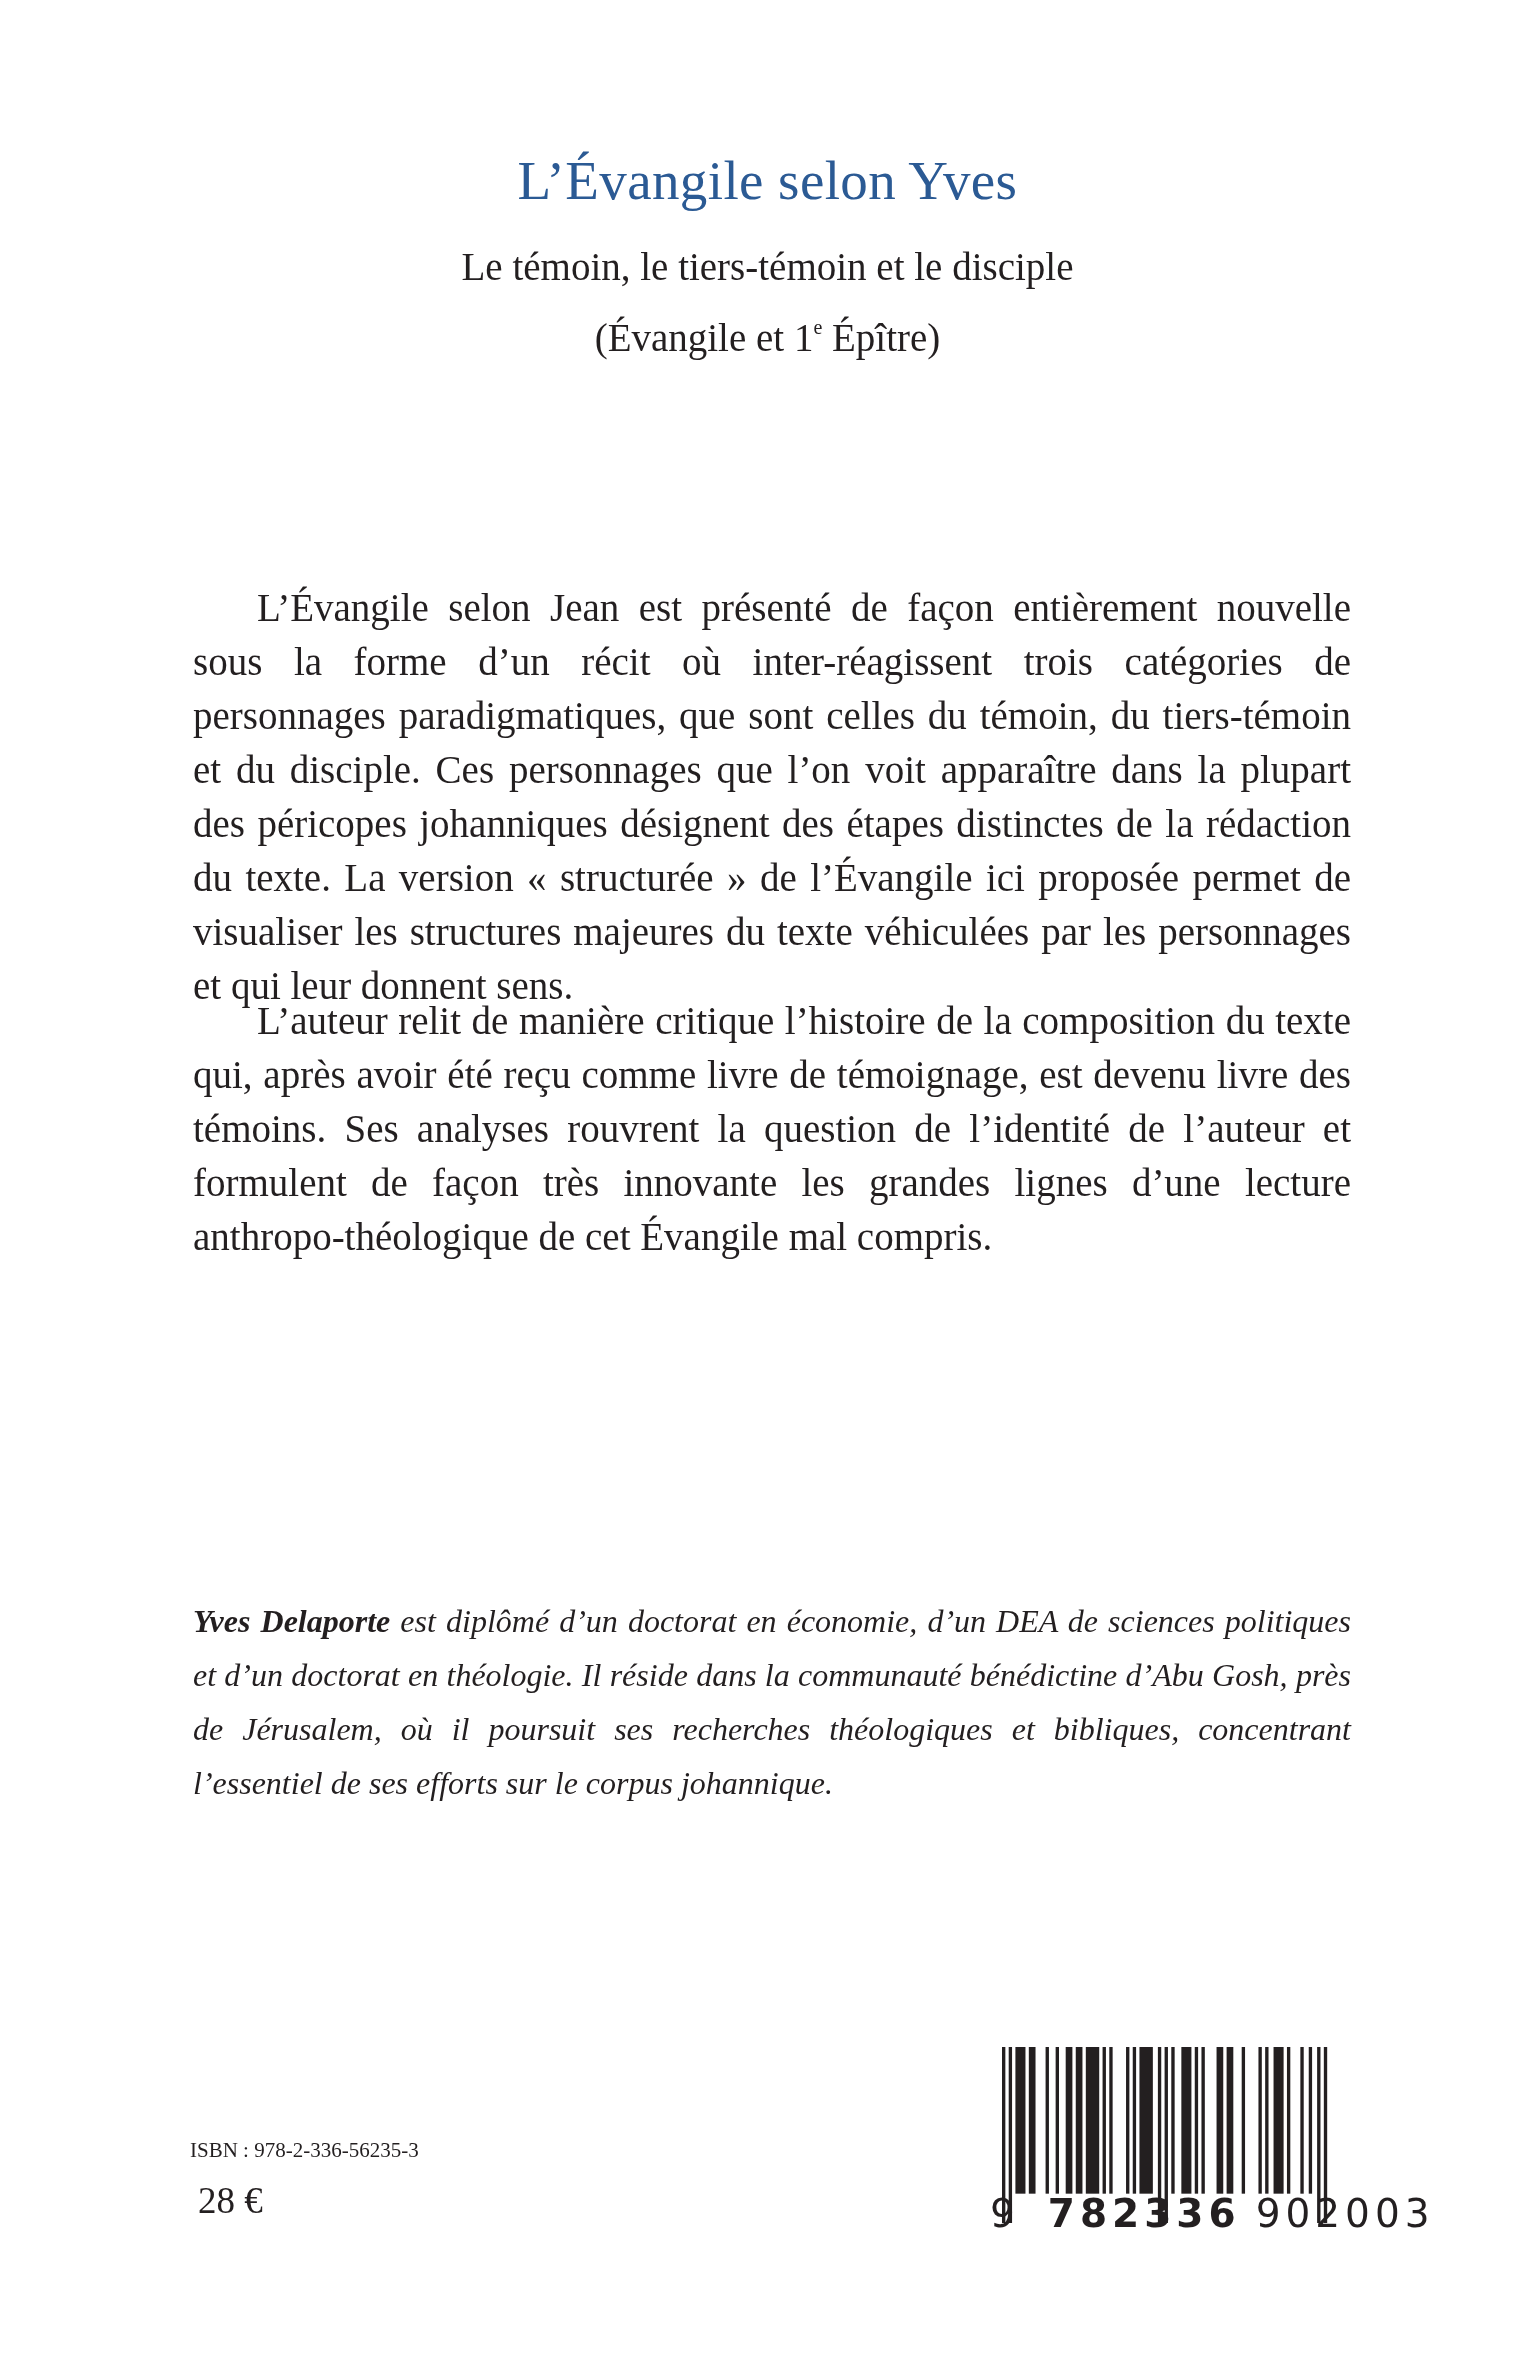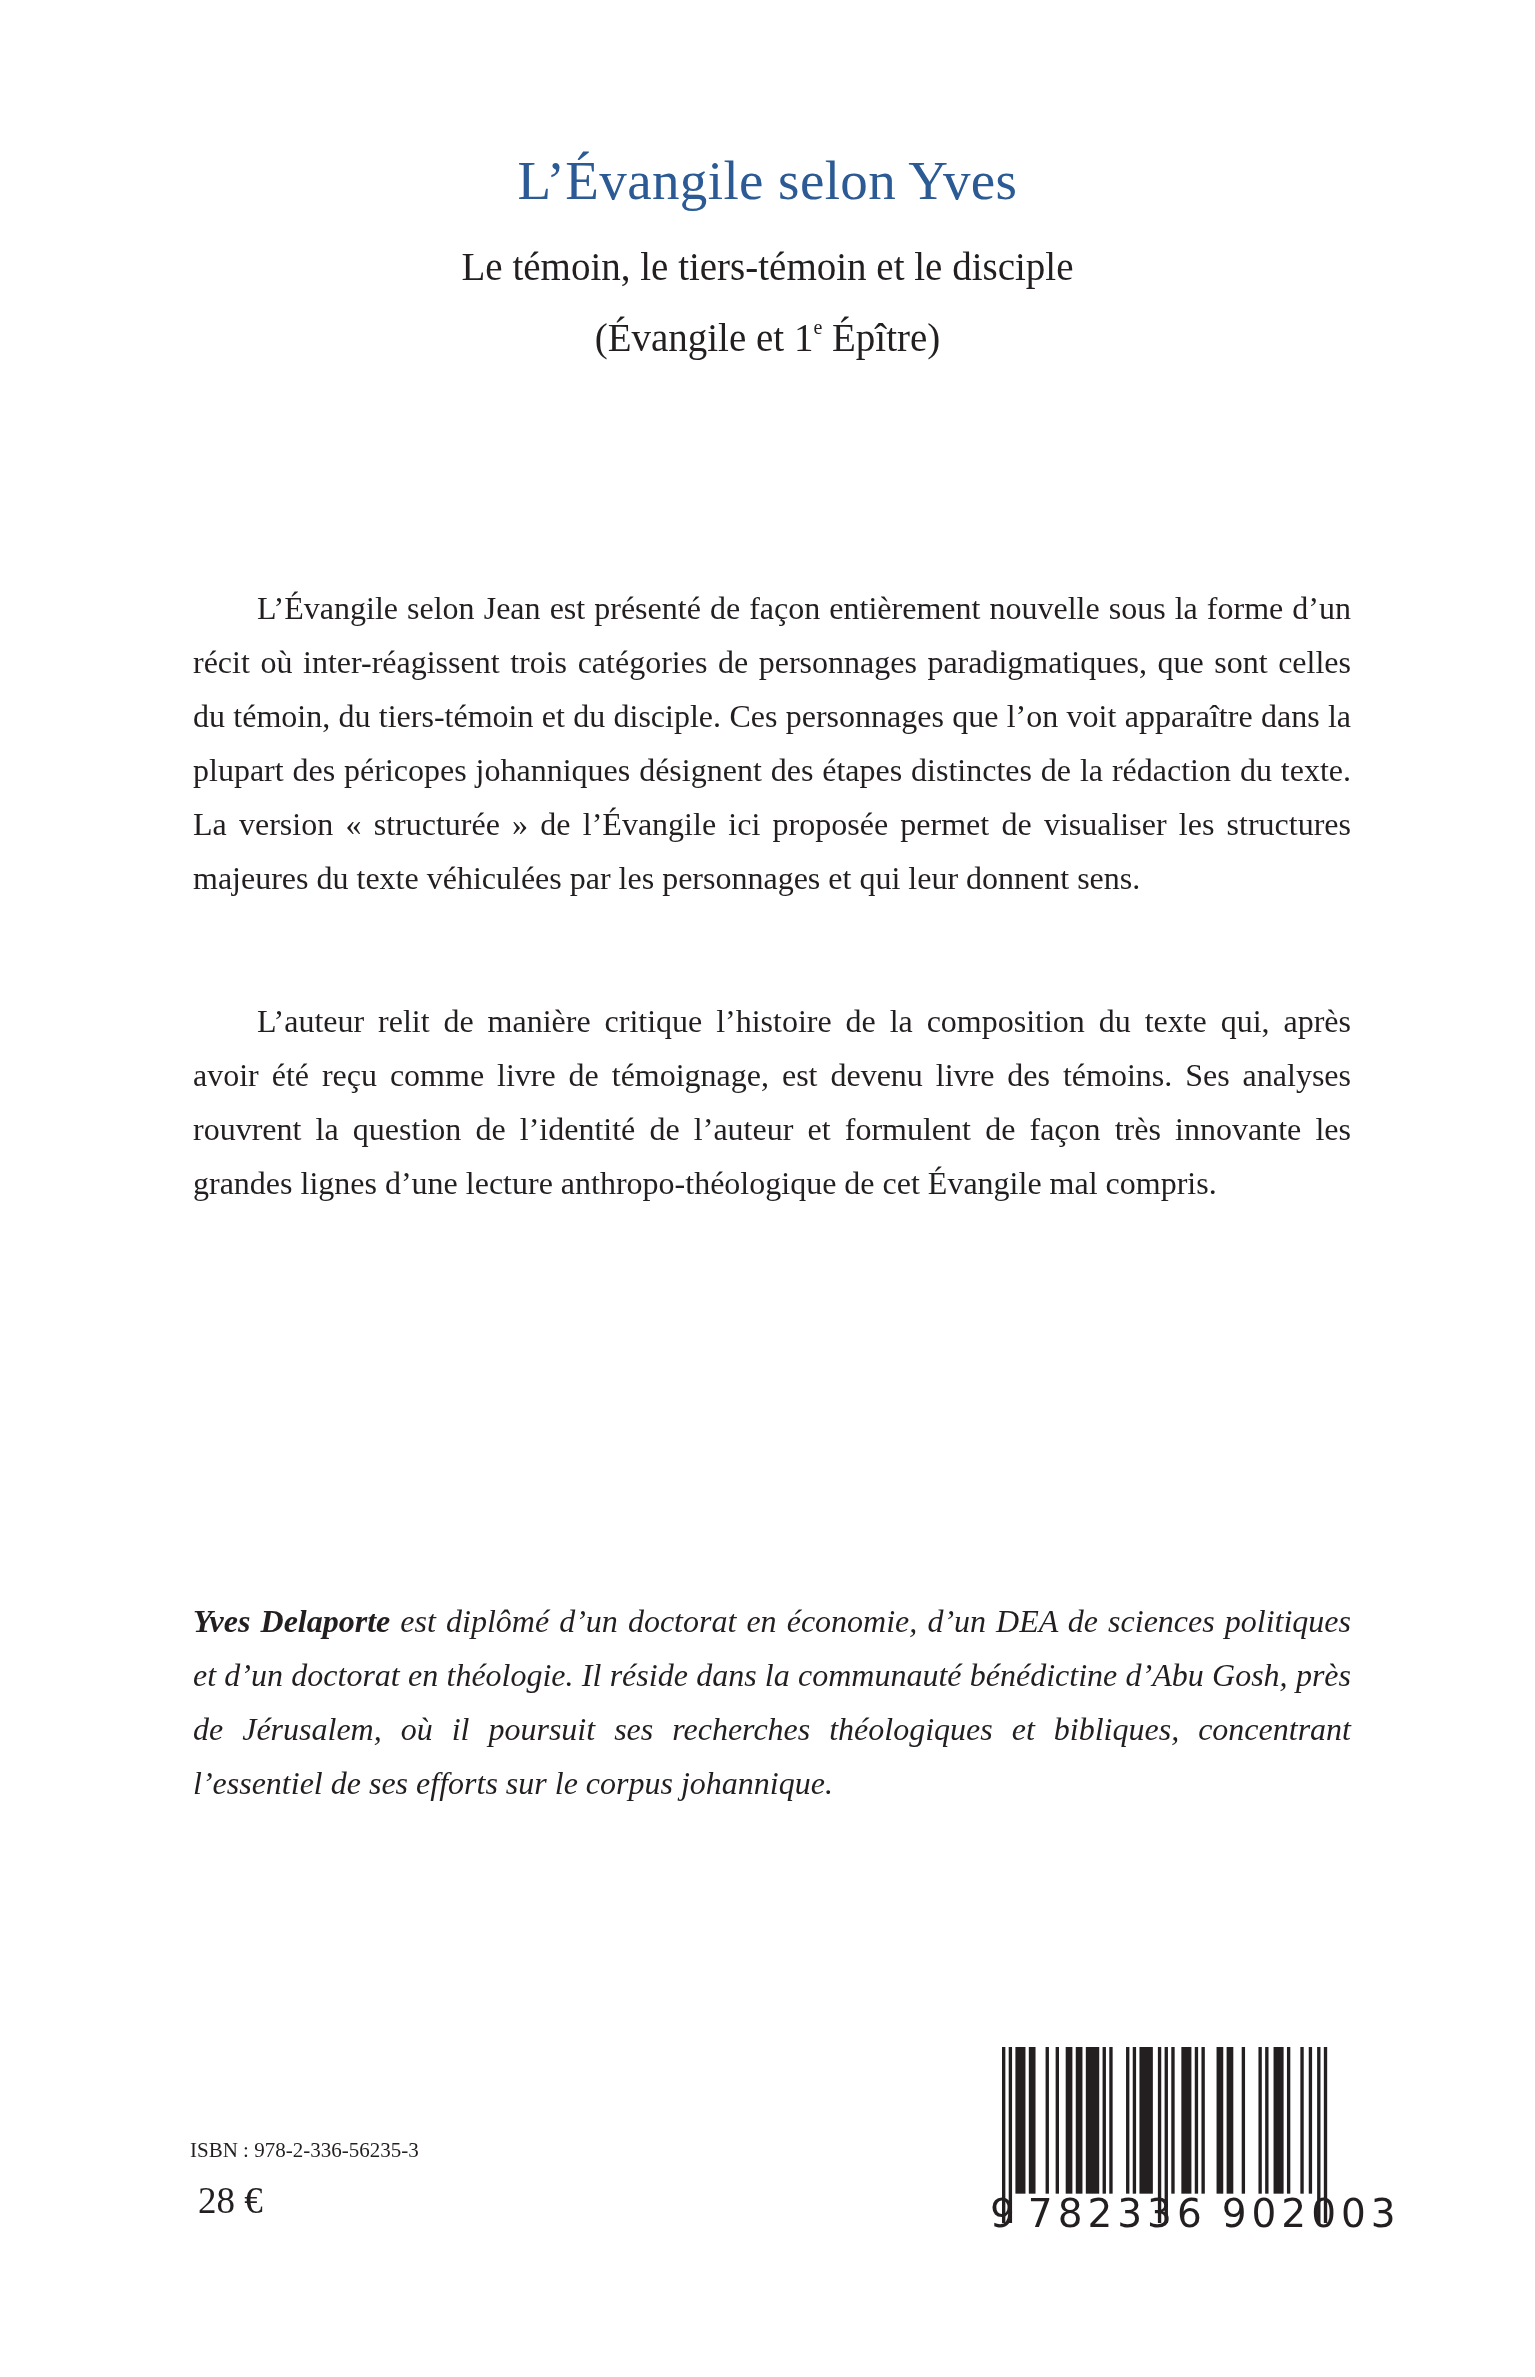--- a/index.html
+++ b/index.html
@@ -37,21 +37,21 @@
     }
     .sub-line.italic {
       font-style: italic;
       line-height: 59px;
     }
     .sub-line sup { font-size: 20px; vertical-align: 17px; }
     .body-text {
       position: absolute;
       left: 193px;
       width: 1158px;
-      font-size: 32px;
+      font-size: 39px;
       line-height: 54px;
       text-align: justify;
     }
     .body-text p {
       margin: 0;
       text-indent: 64px;
     }
     .p1 { top: 581px; }
     .p2 { top: 994px; }
     .bio {
@@ -89,21 +89,21 @@
       left: 990px;
       top: 2191px;
       width: 369px;
       font-family: "DejaVu Sans", sans-serif;
       font-size: 39px;
       letter-spacing: 5px;
       color: #231f20;
       display: flex;
     }
     .barcode-digits span.first { width: 32px; }
-    .barcode-digits span.left { margin-left: 8px; }
+    .barcode-digits span.left { margin-left: 28px; font-weight: bold; }
     .barcode-digits span.right { margin-left: 15px; }
   </style>
 </head>
 <body>
 
 <div>
 
   <div class="title">L’Évangile selon Yves</div>
 
   <div class="subtitle-block">

